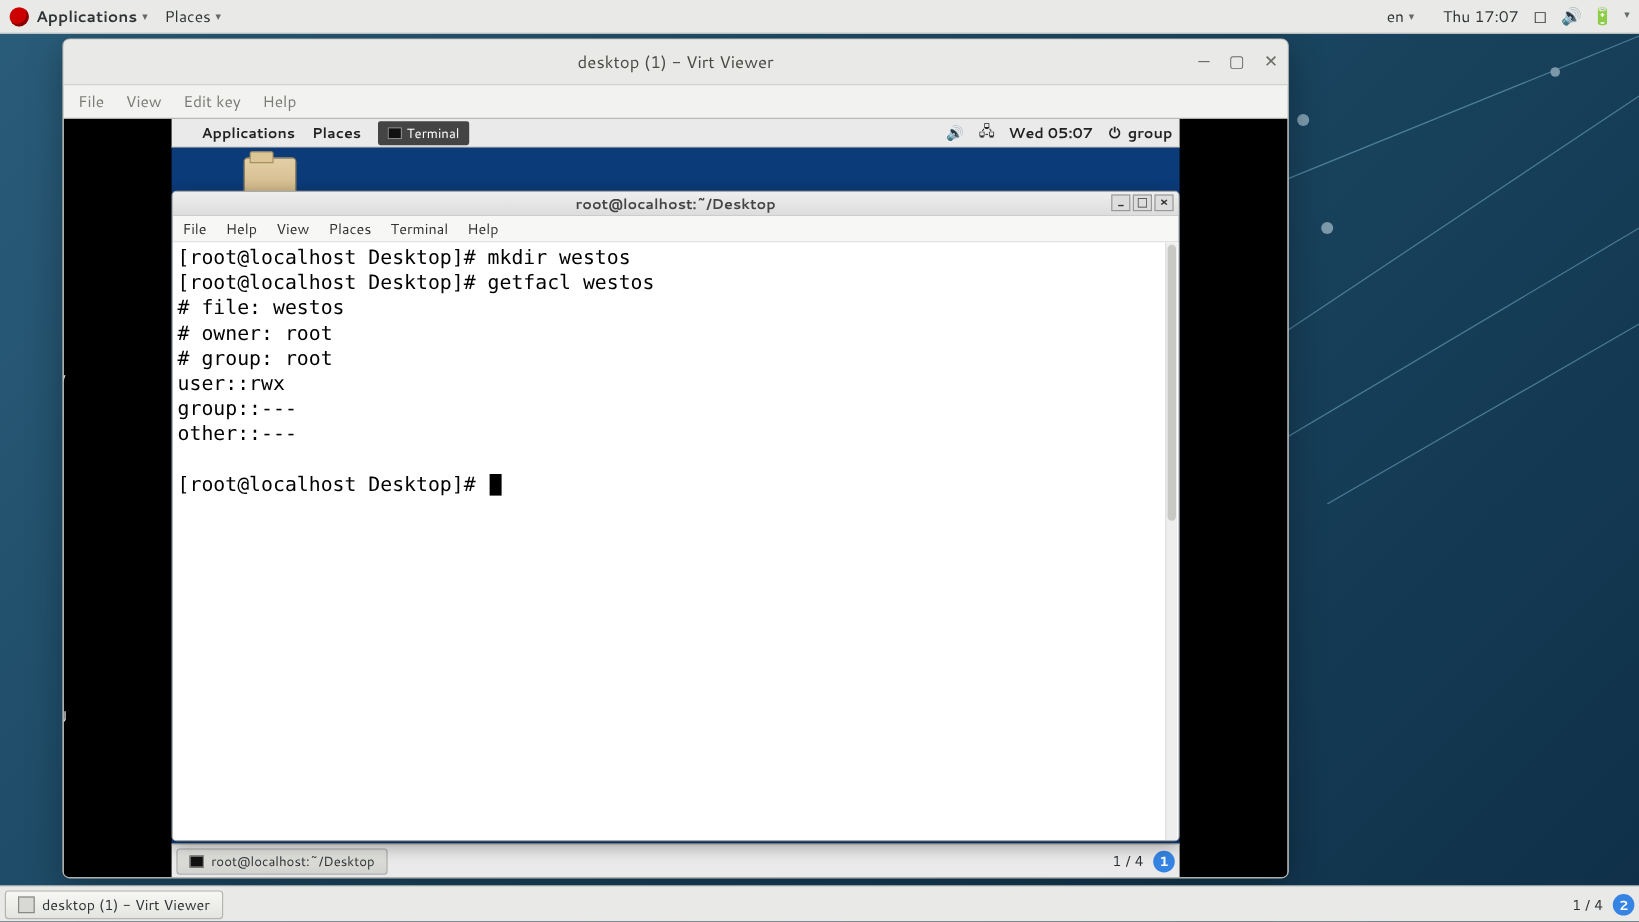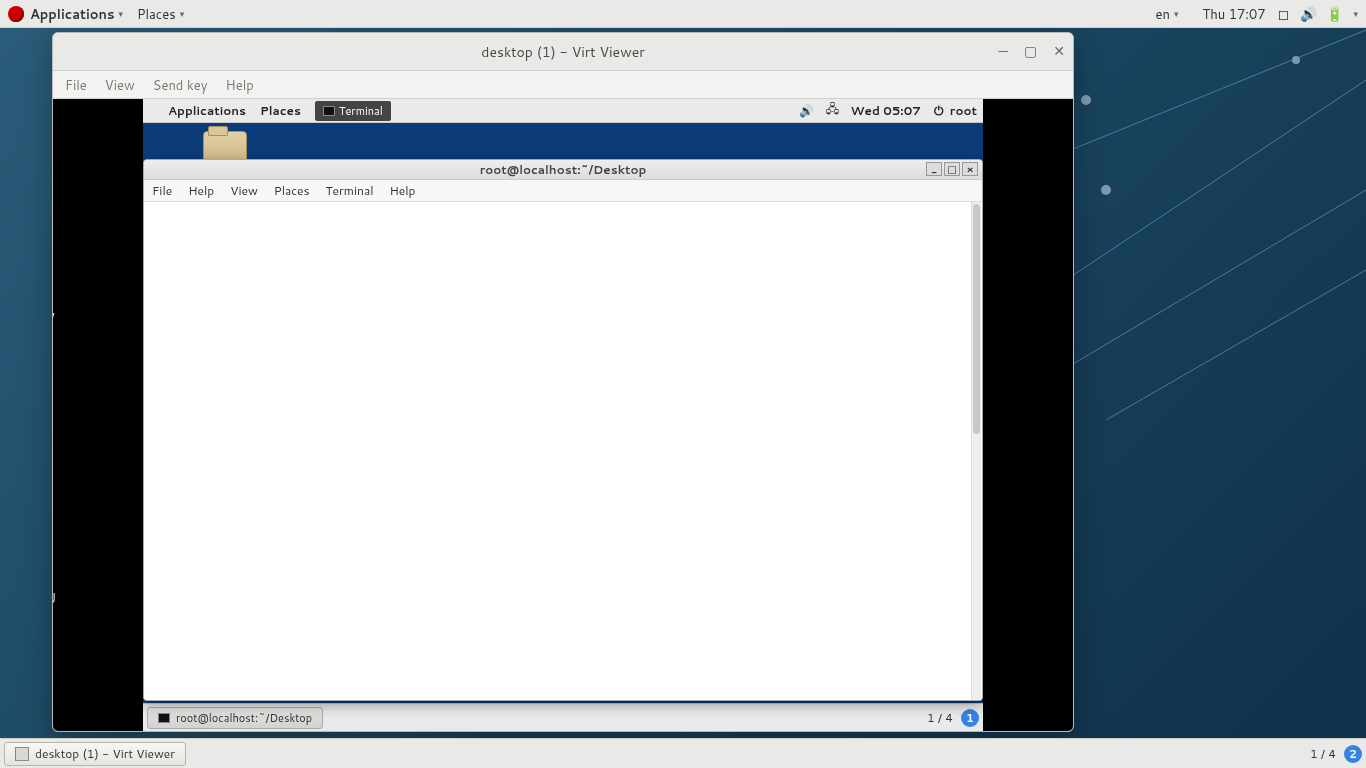--- a/index.html
+++ b/index.html
@@ -24,21 +24,21 @@
     font-size: 13px; position: relative; z-index: 10;
   }
   .host-topbar .redhat-icon {
     width: 16px; height: 16px; margin-right: 6px; border-radius: 50%;
     background: #c00; display:inline-block;
     box-shadow: inset -2px -2px 0 #800;
   }
   .host-topbar .menu-item { margin-right: 14px; cursor: pointer; display:flex;align-items:center;gap:4px;}
   .host-topbar .dropdown-arr { font-size:9px; opacity:.7;}
   .host-topbar .spacer { flex: 1; }
-  .host-topbar .right { display:flex; align-items:center; gap:10px;}
+  .host-topbar .right { display:flex; gap:10px;}
   .tray-icon { width:16px;height:16px;display:inline-flex;align-items:center;justify-content:center;font-size:14px;color:#2e3436;}
 
   .host-taskbar {
     position: absolute; left:0; right:0; bottom:0; height: 30px;
     background: #e9e9e7; border-top:1px solid #cfcfca;
     display:flex; align-items:center; padding:0 4px; z-index:10;
   }
   .task-btn {
     display:flex;align-items:center;gap:6px;
     height:24px;padding:0 10px;border:1px solid #b5b5af;border-radius:3px;
@@ -218,21 +218,21 @@
     <span>desktop (1) - Virt Viewer</span>
     <div class="win-controls">
       <span>—</span>
       <span>▢</span>
       <span>✕</span>
     </div>
   </div>
   <div class="virt-menubar">
     <span>File</span>
     <span>View</span>
-    <span>Send key</span>
+    <span>Edit key</span>
     <span>Help</span>
   </div>
 
   <div class="guest-screen">
 
     <span class="gl1" style="position:absolute;left:-7px;top:210px;color:#ddd;font-size:13px">V</span>
     <span class="gl2" style="position:absolute;left:-7px;top:490px;color:#ddd;font-size:13px">U</span>
 
     <div class="guest-top">
       <span class="redhat-icon"></span>
@@ -242,21 +242,21 @@
         <span class="term-icon"></span>
         <span>Terminal</span>
       </span>
       <span class="spacer"></span>
       <div class="right">
         <span class="tray-icon">🔊</span>
         <span class="tray-icon">🖧</span>
         <span style="font-weight:bold">Wed 05:07</span>
         <span class="user-tag">
           <span class="tray-icon">⏻</span>
-          <span>root</span>
+          <span>group</span>
         </span>
       </div>
     </div>
 
     <div class="guest-desktop">
       <div class="folder-icon"></div>
     </div>
 
     <div class="guest-taskbar">
       <div class="task-btn">
@@ -279,20 +279,30 @@
       </div>
       <div class="terminal-menubar">
         <span>File</span>
         <span>Help</span>
         <span>View</span>
         <span>Places</span>
         <span>Terminal</span>
         <span>Help</span>
       </div>
       <div class="terminal-body">
+        <pre id="term-pre">[root@localhost Desktop]# mkdir westos
+[root@localhost Desktop]# getfacl westos
+# file: westos
+# owner: root
+# group: root
+user::rwx
+group::---
+other::---
+
+[root@localhost Desktop]# <span class="term-cursor"></span></pre>
         <div class="terminal-scrollbar">
           <div class="thumb"></div>
         </div>
       </div>
     </div>
 
   </div>
 </div>
 
 <div class="host-taskbar">

